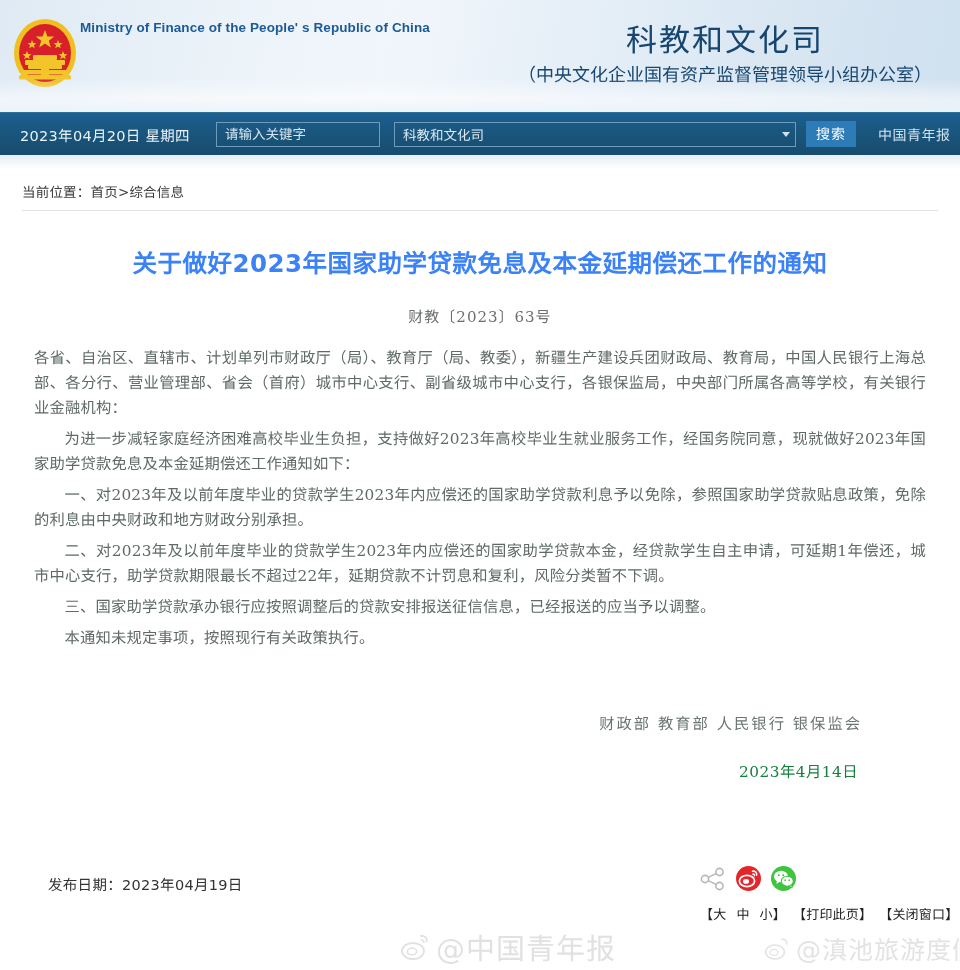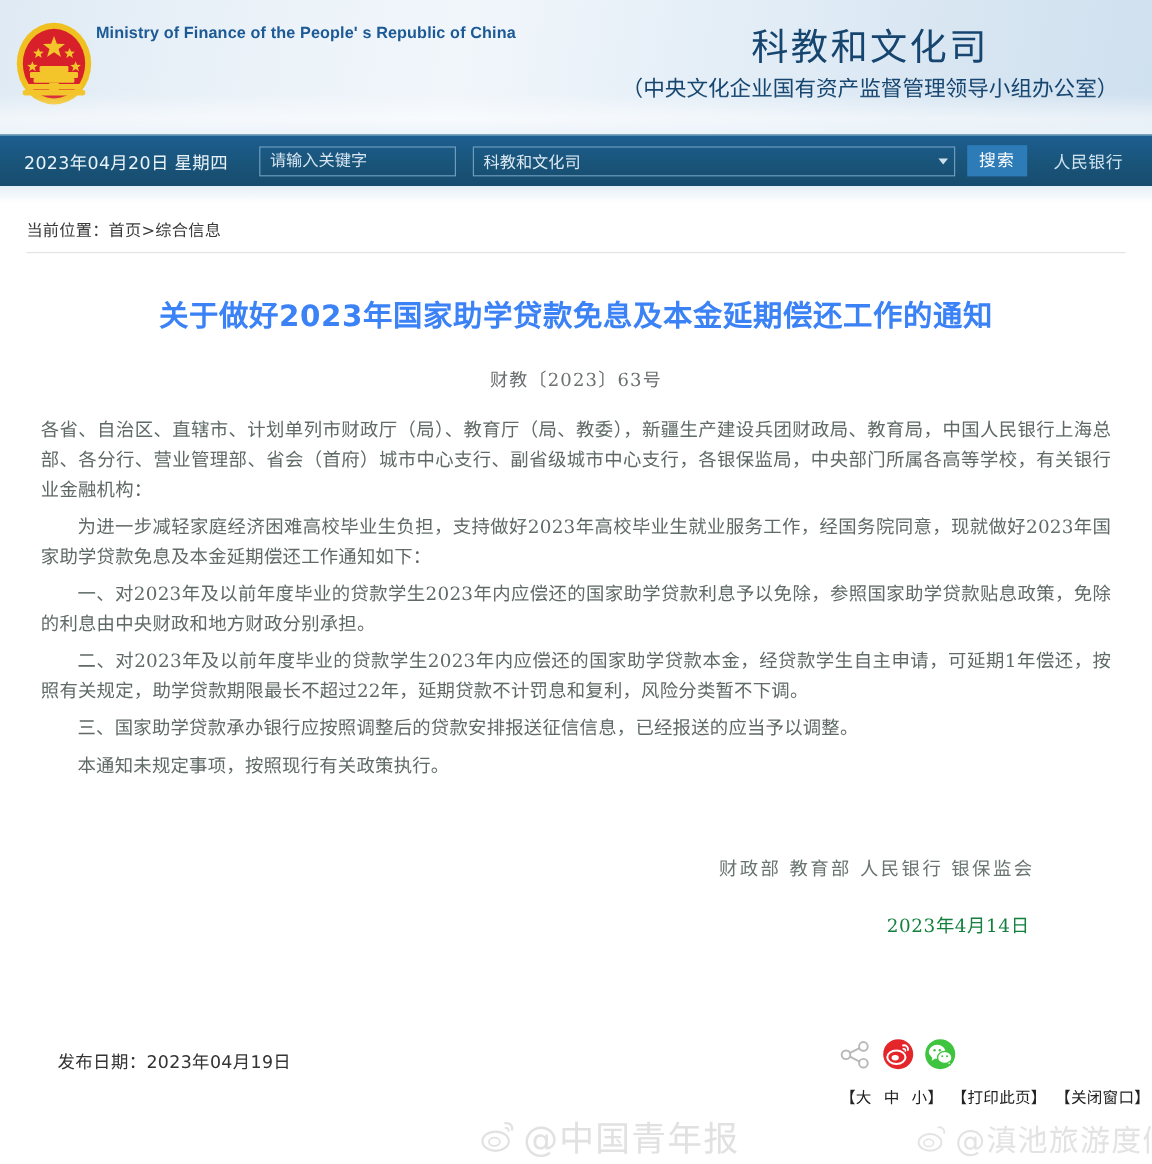--- a/index.html
+++ b/index.html
@@ -399,38 +399,38 @@
 
   <input class="search-input" type="text" placeholder="请输入关键字" style="">
 
   <div class="select-wrap">
     <span class="select-value">科教和文化司</span>
     <span class="select-arrow"></span>
   </div>
 
   <button class="search-btn">搜索</button>
 
-  <a class="back-link">人民银行</a>
+  <a class="back-link">中国青年报</a>
 </div>
 <div class="nav-under"></div>
 
 <div class="breadcrumb">
   <span>当前位置：</span><a class="crumb-link">首页</a><span>&gt;</span><a class="crumb-link">综合信息</a>
 </div>
 <div class="bc-divider"></div>
 
 <div class="article">
   <h1 class="doc-title">关于做好2023年国家助学贷款免息及本金延期偿还工作的通知</h1>
   <div class="doc-number">财教〔2023〕63号</div>
 
   <div class="doc-body">
     <p class="para">各省、自治区、直辖市、计划单列市财政厅（局）、教育厅（局、教委），新疆生产建设兵团财政局、教育局，中国人民银行上海总部、各分行、营业管理部、省会（首府）城市中心支行、副省级城市中心支行，各银保监局，中央部门所属各高等学校，有关银行业金融机构：</p>
     <p class="para indent">为进一步减轻家庭经济困难高校毕业生负担，支持做好2023年高校毕业生就业服务工作，经国务院同意，现就做好2023年国家助学贷款免息及本金延期偿还工作通知如下：</p>
     <p class="para indent">一、对2023年及以前年度毕业的贷款学生2023年内应偿还的国家助学贷款利息予以免除，参照国家助学贷款贴息政策，免除的利息由中央财政和地方财政分别承担。</p>
-    <p class="para indent">二、对2023年及以前年度毕业的贷款学生2023年内应偿还的国家助学贷款本金，经贷款学生自主申请，可延期1年偿还，按照有关规定，助学贷款期限最长不超过22年，延期贷款不计罚息和复利，风险分类暂不下调。</p>
+    <p class="para indent">二、对2023年及以前年度毕业的贷款学生2023年内应偿还的国家助学贷款本金，经贷款学生自主申请，可延期1年偿还，城市中心支行，助学贷款期限最长不超过22年，延期贷款不计罚息和复利，风险分类暂不下调。</p>
     <p class="para indent">三、国家助学贷款承办银行应按照调整后的贷款安排报送征信信息，已经报送的应当予以调整。</p>
     <p class="para indent">本通知未规定事项，按照现行有关政策执行。</p>
   </div>
 
   <div class="sign-block">
     <div class="sign-orgs">财政部  教育部  人民银行  银保监会</div>
     <div class="sign-date">2023年4月14日</div>
   </div>
 </div>
 

